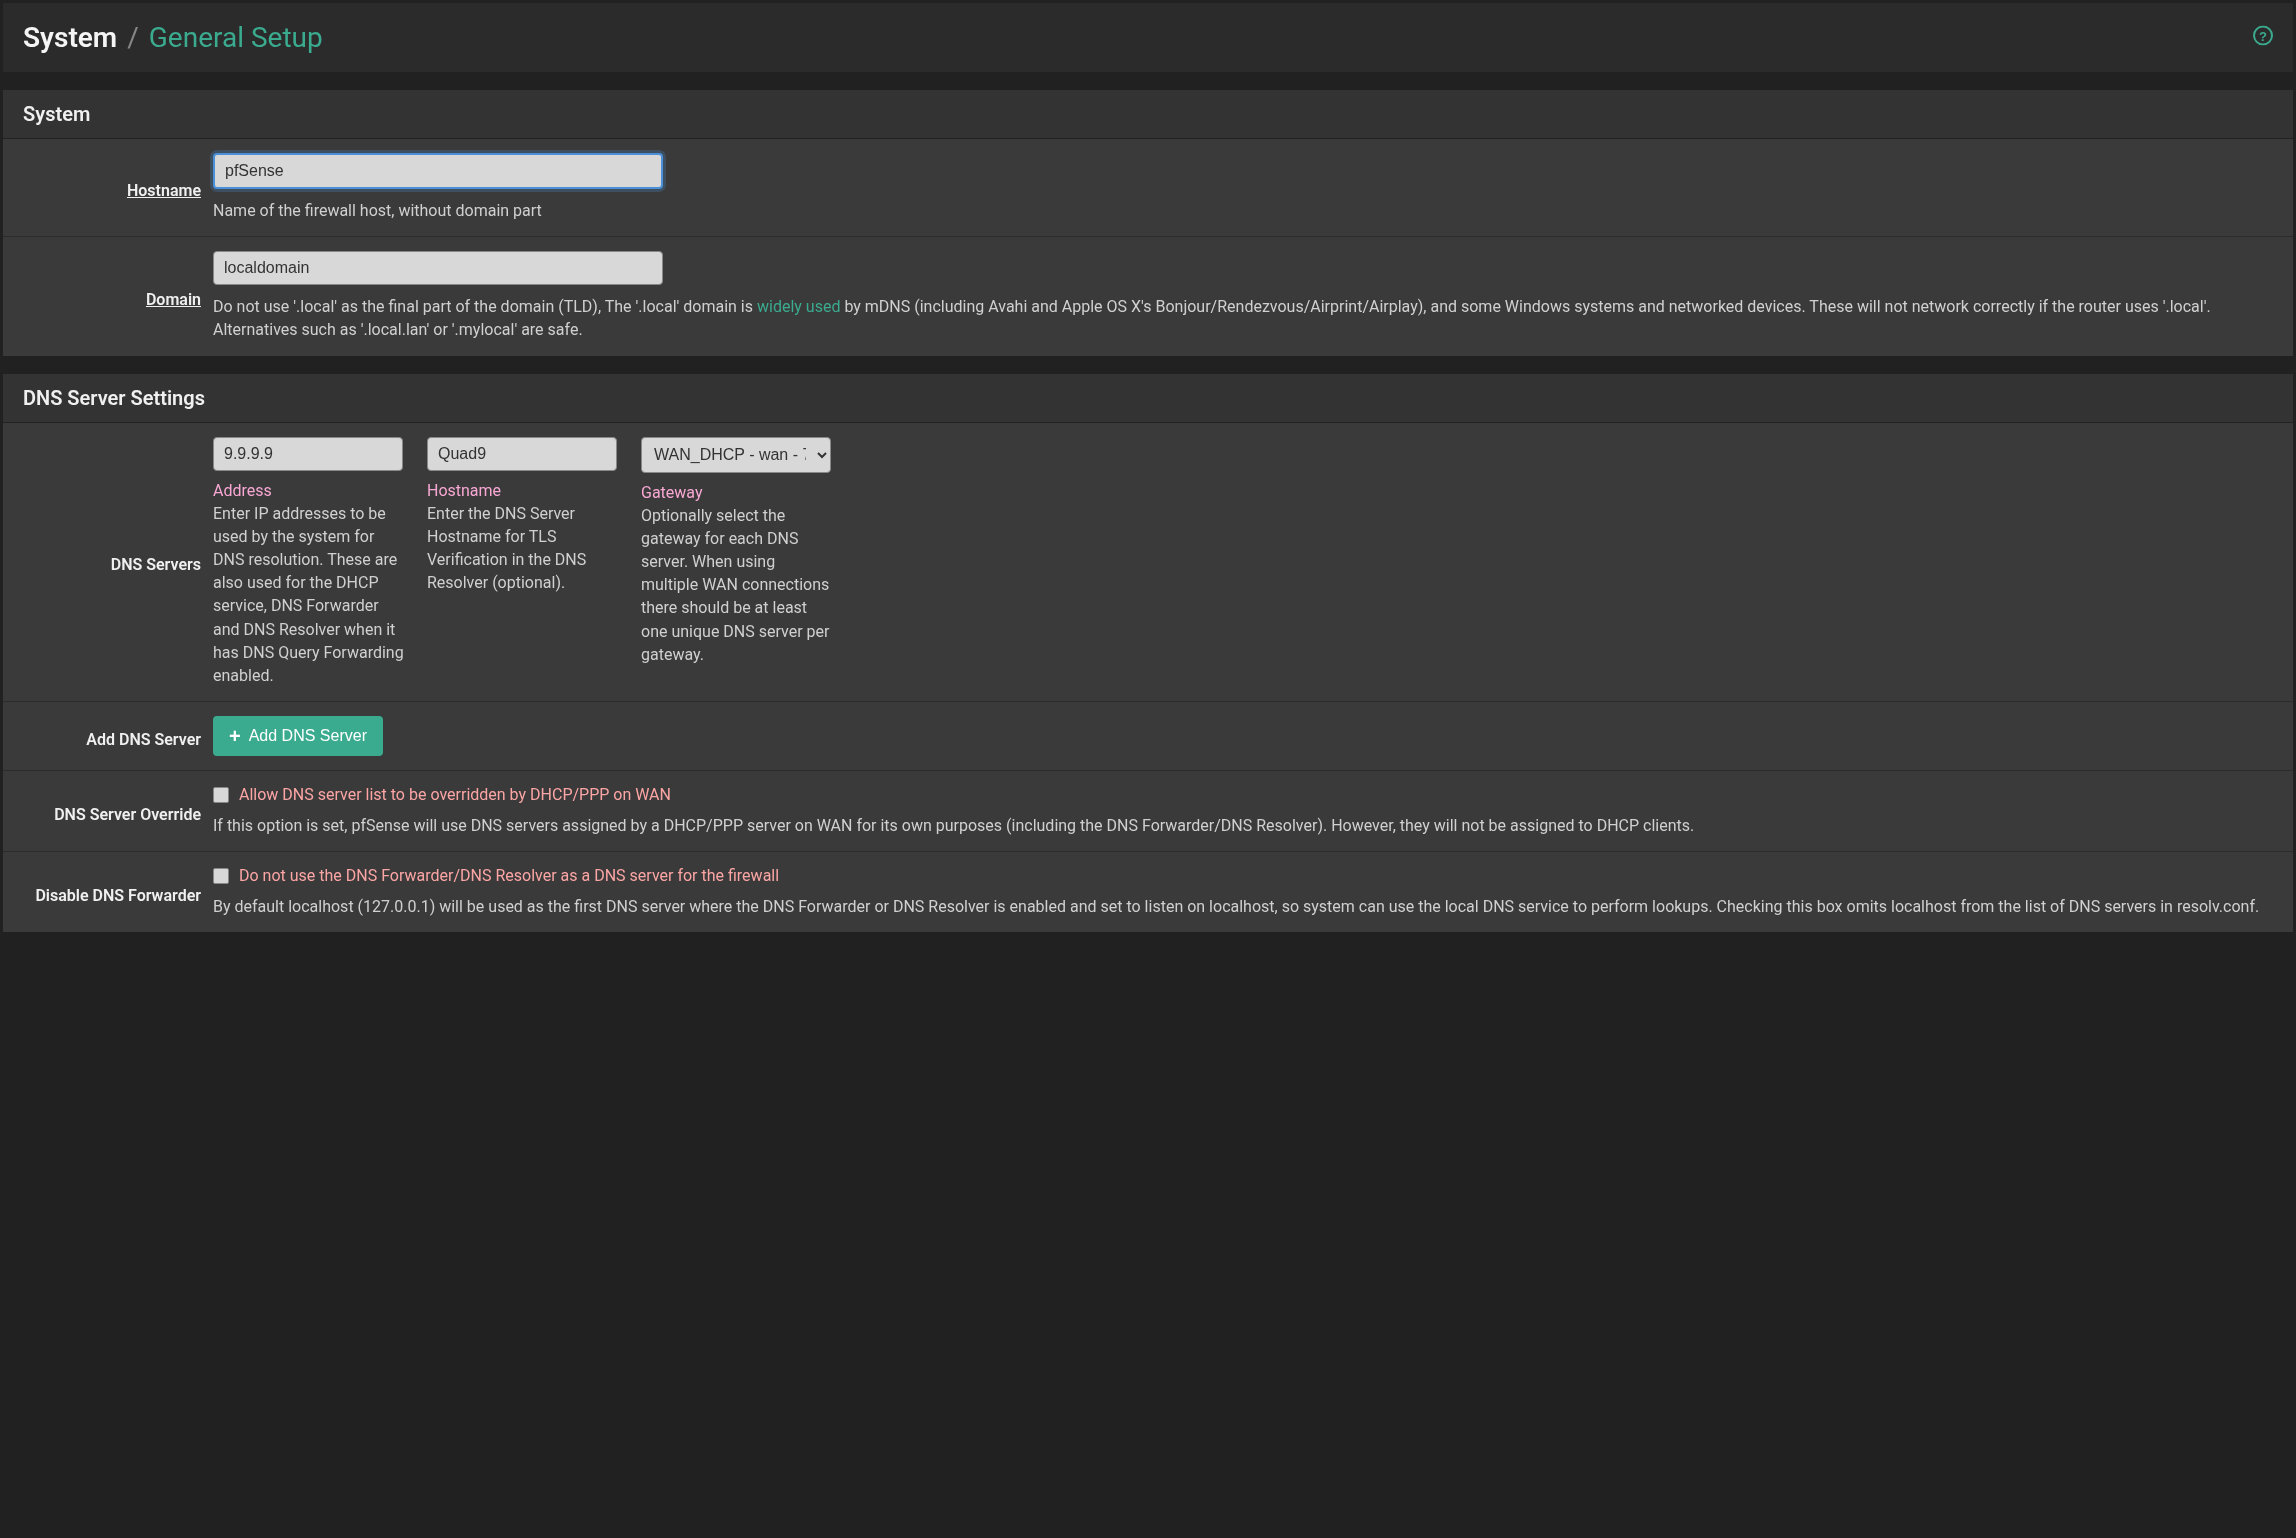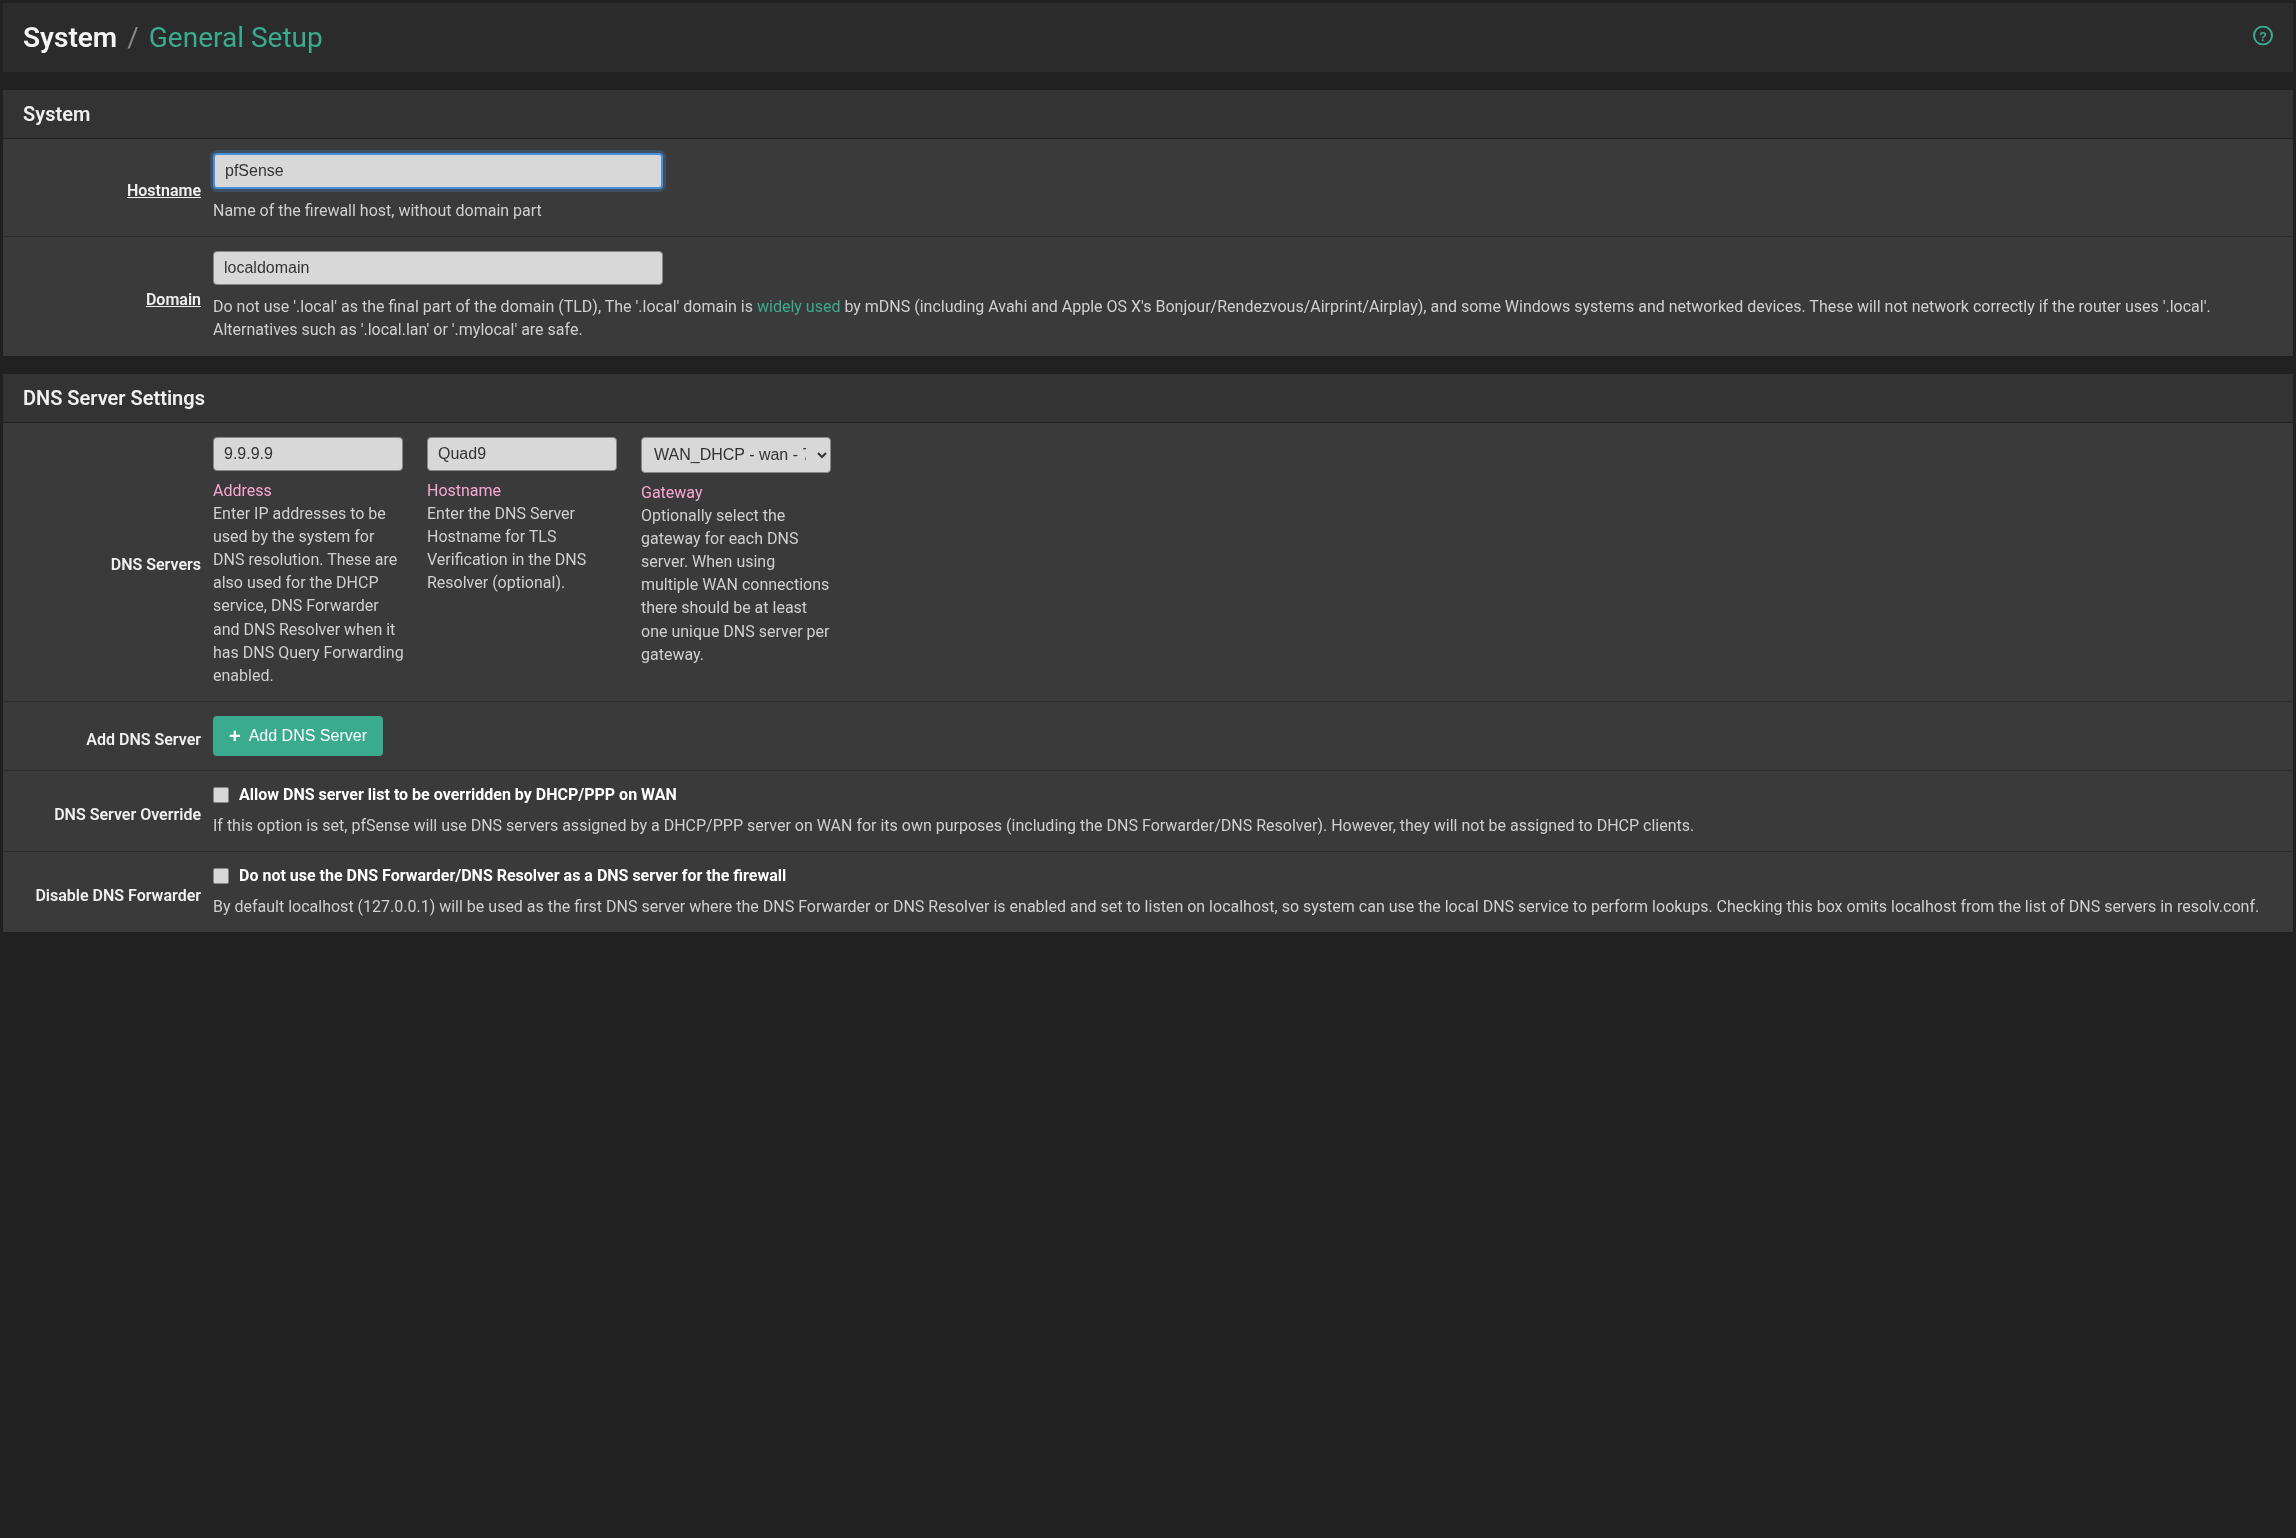--- a/index.html
+++ b/index.html
@@ -183,23 +183,22 @@
 .checkbox {
   width: 16px;
   height: 16px;
   background: #d8d8d8;
   border: 1px solid #888;
   border-radius: 2px;
   cursor: pointer;
   flex-shrink: 0;
 }
 .checkbox-label {
-  color: #ffffff;
-  font-size: 16px;
-  font-weight: bold;
+  color: #fca5a5;
+  font-size: 16px;
 }
 </style>
 </head>
 <body>
 
 <div class="page-container">
 
   <div class="breadcrumb-bar">
     <span class="breadcrumb-root">System</span>
     <span class="breadcrumb-sep">/</span>

